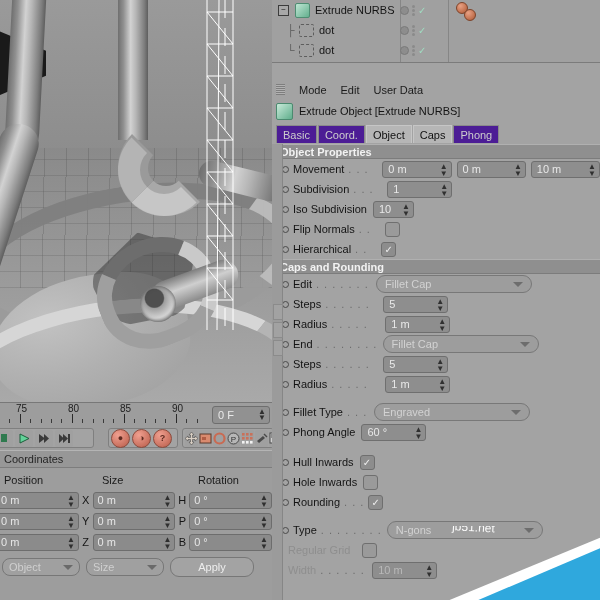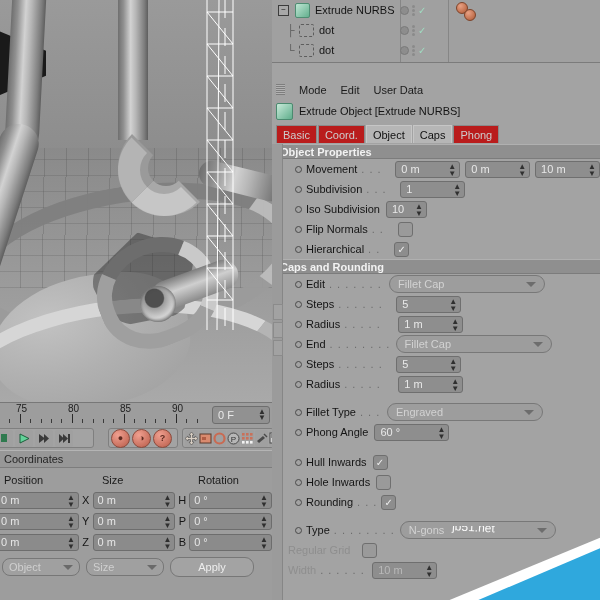--- a/index.html
+++ b/index.html
@@ -129,28 +129,28 @@
   .sqchk{width:10px;height:10px;background:#a8a8a8;border:1px solid #737373;}
   #menubar{position:absolute;left:0;top:80px;width:328px;height:19px;background:#a3a3a3;
     display:flex;align-items:center;gap:14px;padding-left:4px;box-sizing:border-box;font-size:11px;color:#1b1b1b;}
   .gripper{width:9px;height:11px;background:repeating-linear-gradient(0deg,#7e7e7e 0 1px,#b2b2b2 1px 2px);}
   #objtitle{position:absolute;left:0;top:99px;width:328px;height:24px;display:flex;align-items:center;
     gap:6px;padding-left:4px;box-sizing:border-box;font-size:11px;color:#141414;}
   .cube{width:15px;height:15px;border-radius:2px;
     background:linear-gradient(135deg,#c8ead9,#5fae8c);border:1px solid #4b8a6f;}
   #tabs{position:absolute;left:0;top:125px;width:328px;height:19px;display:flex;padding-left:4px;box-sizing:border-box;}
   .tab{height:17px;padding:0 6px;display:flex;align-items:center;font-size:11px;
-    background:#b91c1c;color:#cdcdcd;border:1px solid #8a8a8a;border-bottom:none;margin-right:1px;}
+    background:#4c1d95;color:#cdcdcd;border:1px solid #8a8a8a;border-bottom:none;margin-right:1px;}
   .tab.sel{background:#b6b6b6;color:#111;border-color:#c6c6c6;}
 
   #props{position:absolute;left:0;top:144px;width:328px;height:456px;background:#a3a3a3;}
   .sechdr{height:15px;background:#8f8f8f;border-top:1px solid #b0b0b0;border-bottom:1px solid #7c7c7c;
     display:flex;align-items:center;padding-left:8px;box-sizing:border-box;
     font-size:11px;font-weight:bold;color:#f2f2f2;}
-  .prow{height:20px;display:flex;align-items:center;padding-left:23px;box-sizing:border-box;}
+  .prow{height:20px;display:flex;align-items:center;padding-left:10px;box-sizing:border-box;}
   .bullet{width:5px;height:5px;border-radius:50%;border:1px solid #4a4a4a;background:transparent;
     margin-right:4px;flex:none;}
   .plab{font-size:11px;color:#141414;white-space:nowrap;flex:none;}
   .dots{flex:none;color:#6d6d6d;font-size:11px;letter-spacing:1px;overflow:hidden;white-space:nowrap;}
   .nfield{height:17px;background:#8e8e8e;border:1px solid #6f6f6f;border-radius:3px;
     position:relative;color:#e8e8e8;font-size:11px;display:flex;align-items:center;
     padding-left:5px;box-sizing:border-box;}
   .nfield .spin{position:absolute;right:3px;top:1px;font-size:8px;line-height:7px;color:#303030;}
   .cbox{width:13px;height:13px;border-radius:3px;background:#9a9a9a;border:1px solid #6f6f6f;
     display:flex;align-items:center;justify-content:center;font-size:10px;color:#efefef;}
@@ -609,21 +609,21 @@
         <div class="sel2" style="width:156px">
           <span>Engraved</span>
           <i class="car"></i>
           </div>
       </div>
 
       <div class="prow">
         <i class="bullet"></i>
         <span class="plab">Phong Angle</span>
         <span class="dots" style="width:6px"></span>
-        <div class="nfield" style="width:75px">
+        <div class="nfield" style="width:65px">
           <span>60 °</span>
           <span class="spin">▲<br>▼</span>
           </div>
       </div>
 
       <div style="height:10px"></div>
 
       <div class="prow">
         <i class="bullet"></i>
         <span class="plab">Hull Inwards</span>

